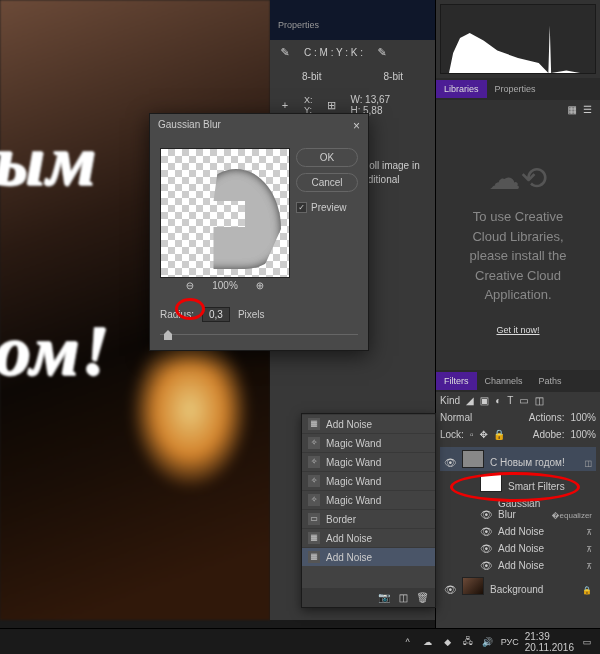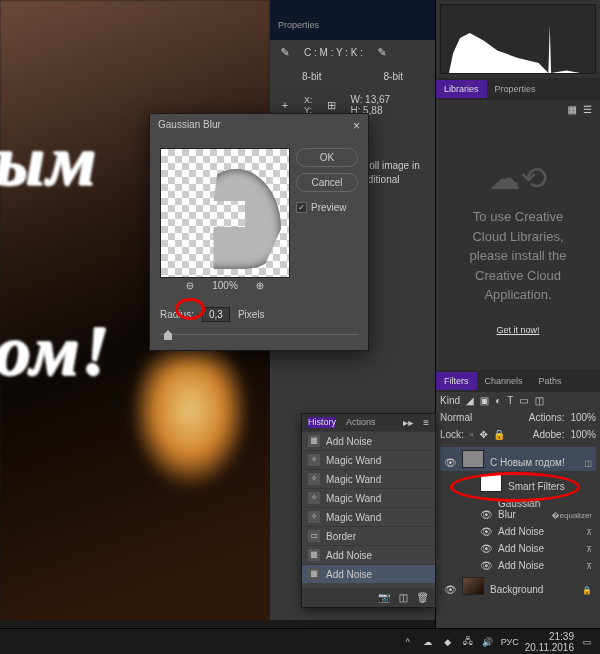--- a/index.html
+++ b/index.html
@@ -56,21 +56,21 @@
 
 .hist-pnl{position:absolute;left:301px;top:413px;width:135px;height:195px;background:#424242;border:1px solid #1a1a1a;box-shadow:0 3px 10px rgba(0,0,0,.5);z-index:30}
 .hist-hdr{display:flex;background:#323232;padding:3px 6px;gap:10px}
 .hist-row{display:flex;align-items:center;padding:3px 6px;gap:6px;font-size:9px;border-top:1px solid #383838}
 .hist-row.sel{background:#4a5568}
 .hist-ico{width:12px;height:12px;background:#555;font-size:8px;text-align:center;line-height:12px}
 .hist-ftr{position:absolute;bottom:0;left:0;right:0;display:flex;justify-content:flex-end;gap:8px;padding:4px 6px;background:#383838}
 .taskbar{position:absolute;bottom:0;left:0;right:0;height:26px;background:#1a1a1a;display:flex;align-items:center;justify-content:flex-end;gap:6px;padding:0 6px;border-top:1px solid #000}
 .taskbar span{font-size:9px;color:#ccc}
 .tb-ico{width:14px;height:14px;display:flex;align-items:center;justify-content:center;font-size:10px}
-.time{text-align:right;line-height:1.1;font-size:9px}
+.time{line-height:1.1;font-size:9px}
 .toprow{display:flex;padding:6px;gap:10px;align-items:center}
 .toprow .ic{width:18px;font-size:11px;text-align:center}
 .cmyk{font-size:10px;line-height:1.1}
 .search{margin:4px 6px;padding:3px 6px;background:#2e2e2e;border-radius:3px;font-size:9px;color:#666}
 </style>
 </head>
 <body>
 
 <div class="canvas">
   <div class="fire"></div>
@@ -221,26 +221,20 @@
     <input class="rad-in" value="0,3" style="">
     <span>Pixels</span>
   </div>
   <div class="slider">
     <div class="slider-track"></div>
     <div class="slider-th"></div>
   </div>
 </div>
 
 <div class="hist-pnl">
-  <div class="hist-hdr">
-    <span class="tab active" style="padding:0">History</span>
-    <span class="tab" style="padding:0">Actions</span>
-    <span style="margin-left:auto">▸▸</span>
-    <span>≡</span>
-  </div>
   <div class="hist-row">
       <div class="hist-ico">▦</div>
       <span>Add Noise</span>
     </div>
   <div class="hist-row">
       <div class="hist-ico">✧</div>
       <span>Magic Wand</span>
     </div>
   <div class="hist-row">
       <div class="hist-ico">✧</div>

